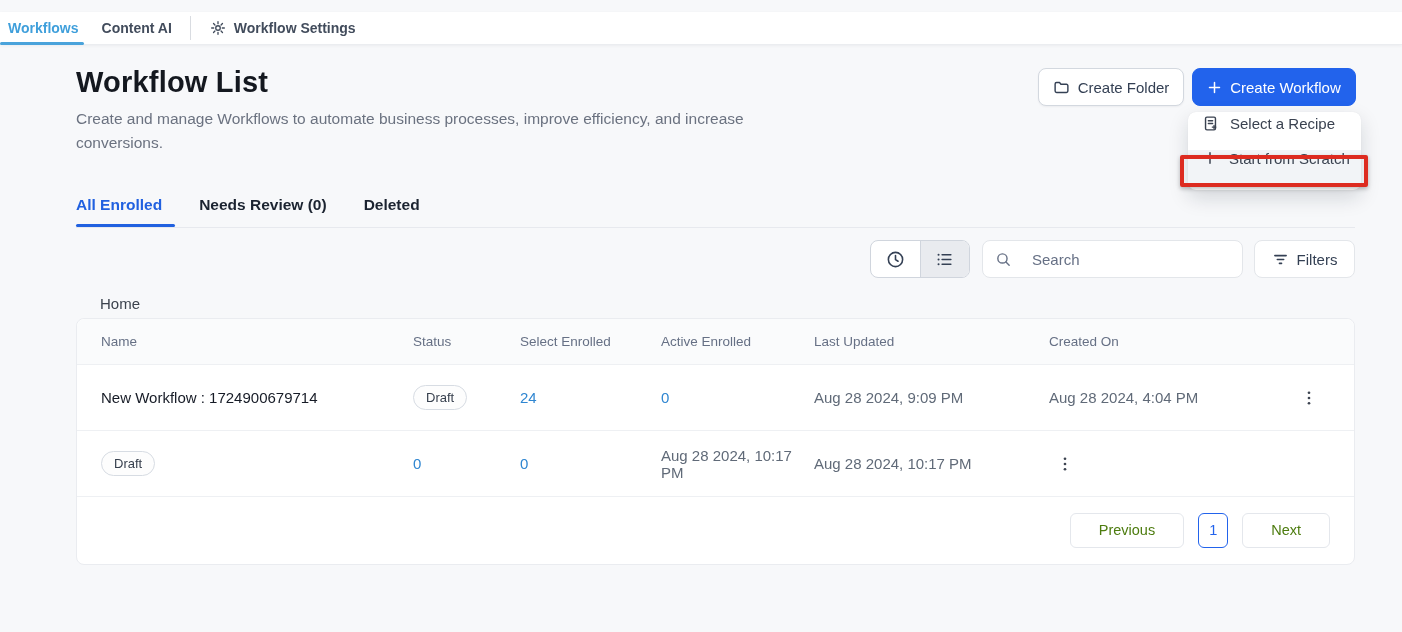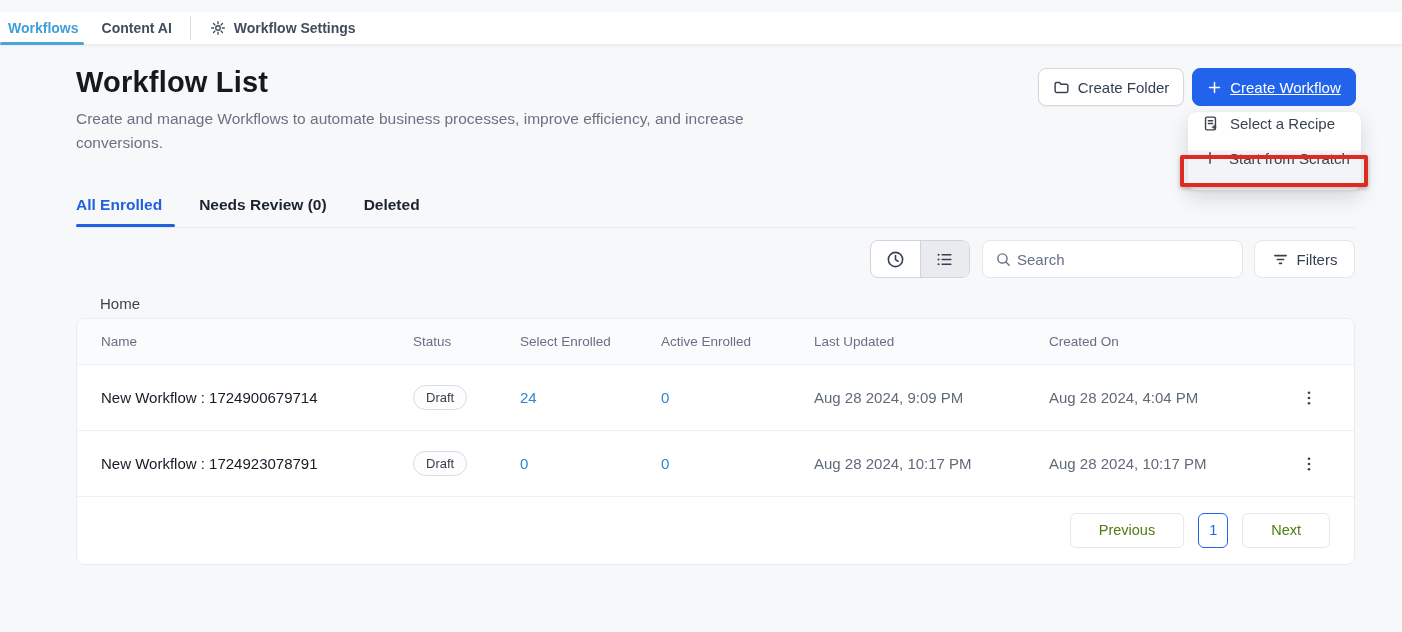--- a/index.html
+++ b/index.html
@@ -32,21 +32,21 @@
   .page-subtitle { position:absolute; left:76px; top:107px; width:748px; font-size:15.5px; line-height:24px; color:#6b7280; }
 
   .btn { display:inline-flex; align-items:center; justify-content:center; gap:8px; border-radius:8px; cursor:pointer; font-size:15px; }
   .btn-create-folder {
     position:absolute; left:1038px; top:68px; width:146px; height:38px;
     background:#fff; border:1px solid #d3d8df; color:#344054; font-weight:500;
     box-shadow:0 1px 2px rgba(16,24,40,.05);
   }
   .btn-create-workflow {
     position:absolute; left:1192px; top:68px; width:164px; height:38px;
-    background:#2263ec; border:1px solid #2263ec; color:#fff; font-weight:500;text-decoration:underline;
+    background:#2263ec; border:1px solid #2263ec; color:#fff; font-weight:500;
   }
 
   
   .dropdown {
     position:absolute; left:1188px; top:112px; width:173px;
     background:#fff; border-radius:8px; padding:3px 0 5px 0;
     box-shadow:0 8px 20px rgba(16,24,40,.15), 0 0 1px rgba(16,24,40,.1);
     z-index:6;
   }
   .dropdown-item { height:35px; display:flex; align-items:flex-start; gap:11px; padding-left:14px; font-size:15px; color:#3a4250; cursor:pointer; }
@@ -67,21 +67,21 @@
   
   .view-toggle {
     position:absolute; left:870px; top:240px; width:100px; height:38px;
     border:1px solid #d0d5dd; border-radius:8px; overflow:hidden; display:flex; background:#fff;
   }
   .view-seg { flex:1; display:flex; align-items:center; justify-content:center; color:#344054; cursor:pointer; }
   .view-seg + .view-seg { border-left:1px solid #d0d5dd; background:#e9ebef; }
   .search-box {
     position:absolute; left:982px; top:240px; width:261px; height:38px;
     background:#fff; border:1px solid #e3e6ea; border-radius:8px;
-    display:flex; align-items:center; gap:5px; padding-left:12px; color:#667085;
+    display:flex; align-items:center; gap:20px; padding-left:12px; color:#667085;
   }
   .search-box input { border:none; outline:none; flex:1; font-size:15px; font-family:inherit; color:#344054; background:transparent; }
   .search-box input::placeholder { color:#667085; }
   .btn-filters {
     position:absolute; left:1254px; top:240px; width:101px; height:38px;
     background:#fff; border:1px solid #e3e6ea; color:#344054; font-weight:400;
   }
 
   
   .breadcrumb { position:absolute; left:100px; top:295px; font-size:15px; color:#3c434e; }
@@ -261,21 +261,20 @@
         <svg width="18" height="18" viewBox="0 0 24 24" fill="currentColor">
           <circle cx="12" cy="5" r="1.8"></circle>
             <circle cx="12" cy="12" r="1.8"></circle>
             <circle cx="12" cy="19" r="1.8"></circle>
         </svg>
       </span>
     </button>
   </div>
 
   <div class="tgrid trow">
-    <span class="cell-name">New Workflow : 1724923078791</span>
     <span class="status-badge">Draft</span>
     <span class="cell-link">0</span>
     <span class="cell-link">0</span>
     <span class="cell-date">Aug 28 2024, 10:17 PM</span>
     <span class="cell-date">Aug 28 2024, 10:17 PM</span>
     <button class="row-menu">
       <span>
         <svg width="18" height="18" viewBox="0 0 24 24" fill="currentColor">
           <circle cx="12" cy="5" r="1.8"></circle>
             <circle cx="12" cy="12" r="1.8"></circle>

